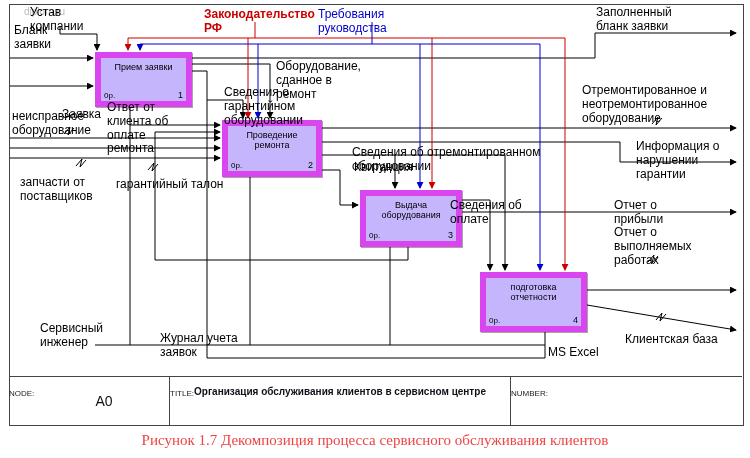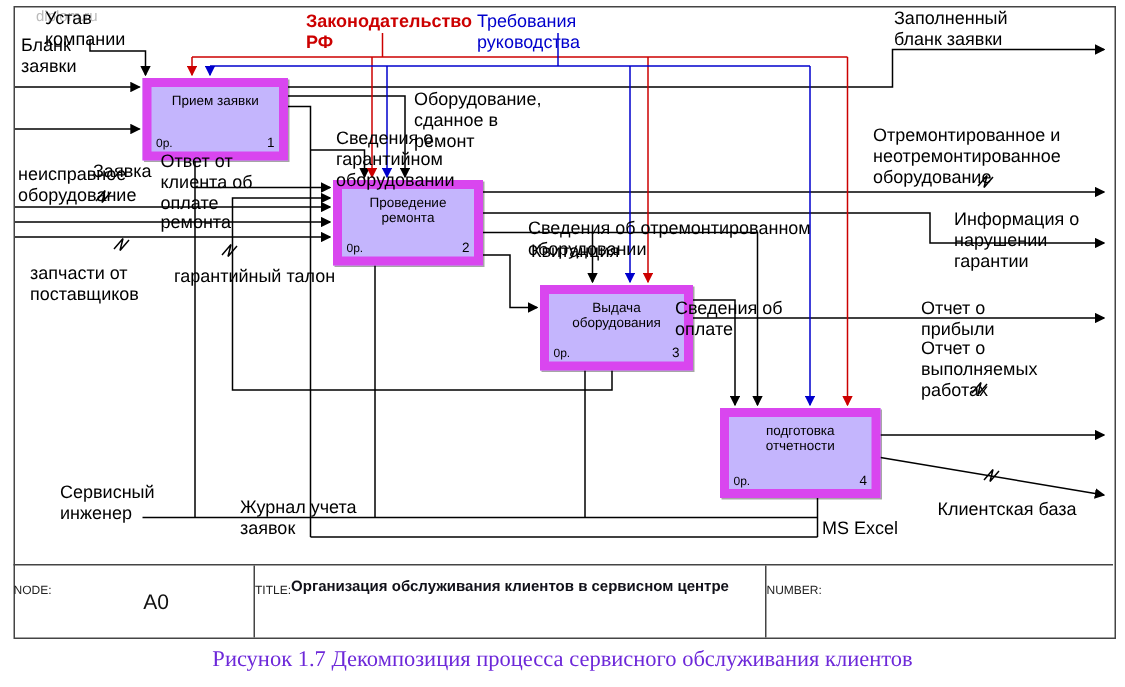--- a/index.html
+++ b/index.html
@@ -23,21 +23,21 @@
   .tb-title{width:340px;border-right:1px solid #444;}
   .tb-number{flex:1;}
   .tb-label{position:absolute;left:0;top:2px;font-size:8px;color:#222;margin-top:10px;}
   .tb-node-value{position:absolute;left:0;right:0;top:16px;text-align:center;font-size:14px;color:#111;margin-left:30px;}
   .tb-title-value{position:absolute;left:6px;right:6px;top:8px;text-align:center;
                   font-size:10px;font-weight:600;color:#101018;line-height:1.3;}
   #wm-bottom{position:absolute;left:22px;top:378px;font-size:34px;font-weight:bold;
              color:#8db8d6;opacity:.55;letter-spacing:5px;z-index:3;white-space:nowrap;pointer-events:none;}
   #wm-corner{position:absolute;left:8px;top:6px;font-size:10px;color:#aaa;opacity:.8;z-index:2;pointer-events:none;margin-left:16px;}
   #caption{position:absolute;left:0;top:432px;width:100%;text-align:center;
-           font-family:"Liberation Serif",serif;font-size:15px;color:#6d28d9;}
+           font-family:"Liberation Serif",serif;font-size:15px;color:#ef4444;}
 </style>
 </head>
 <body>
 
 <div id="canvas">
 
   <div id="frame"></div>
   <div id="wm-corner">diplom.ru</div>
 
   <svg class="wires" width="750" height="458">

